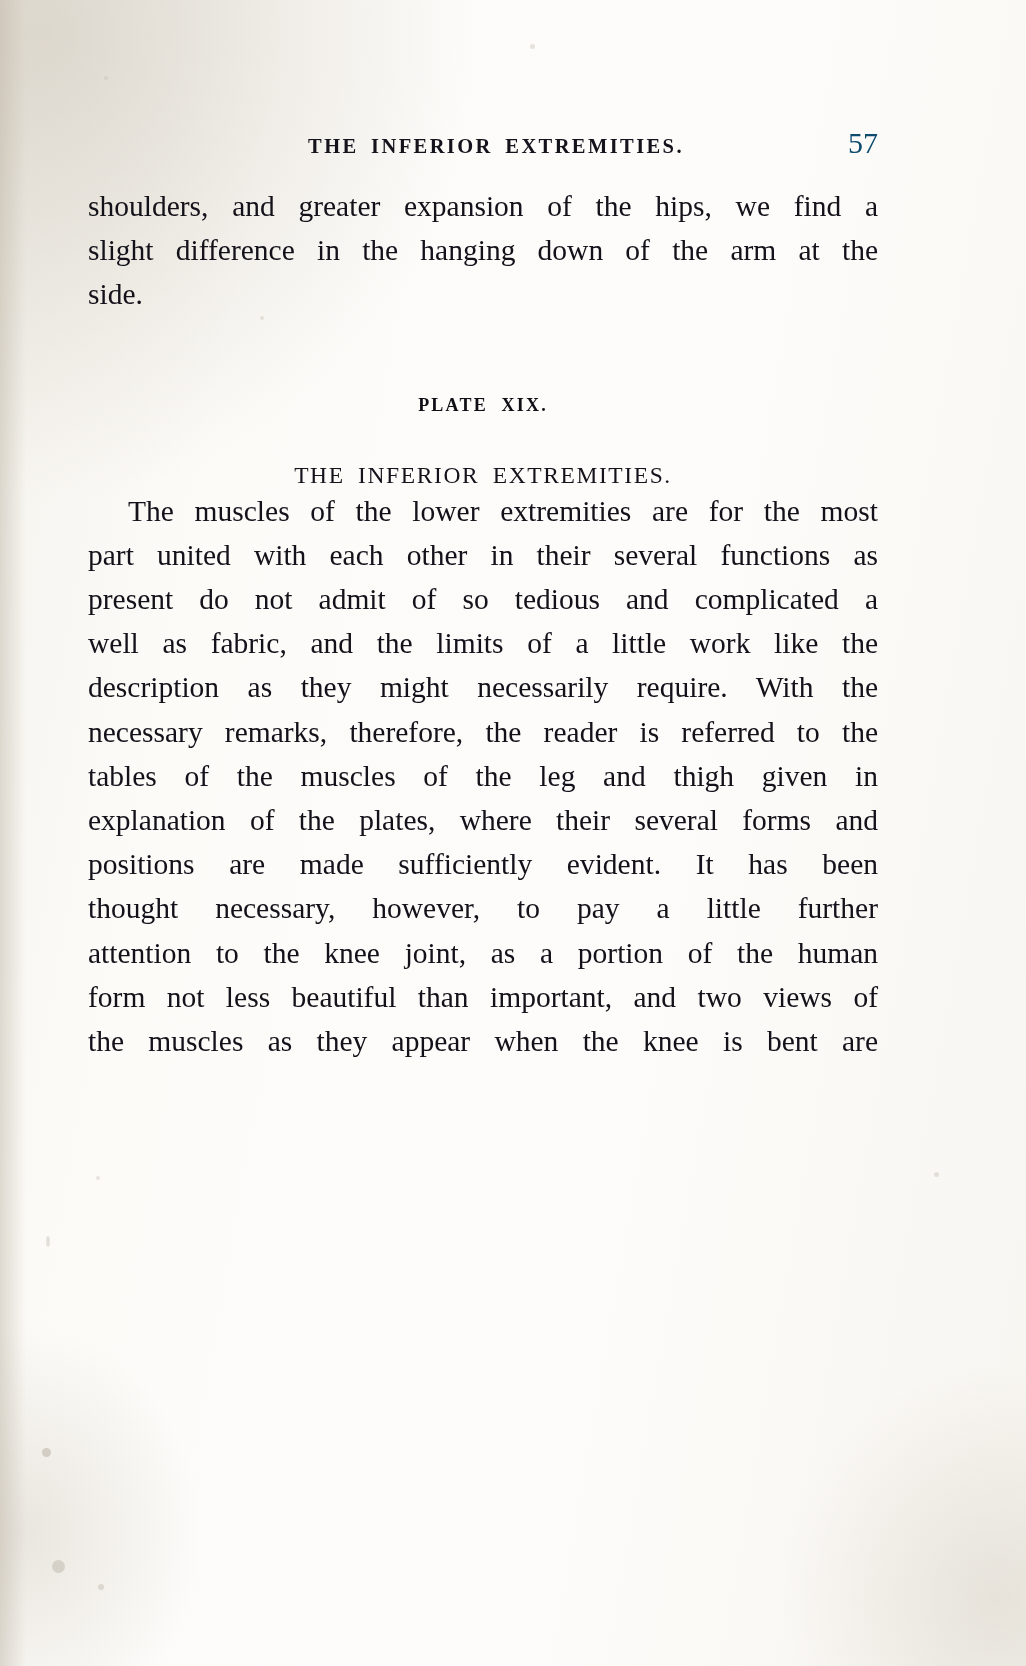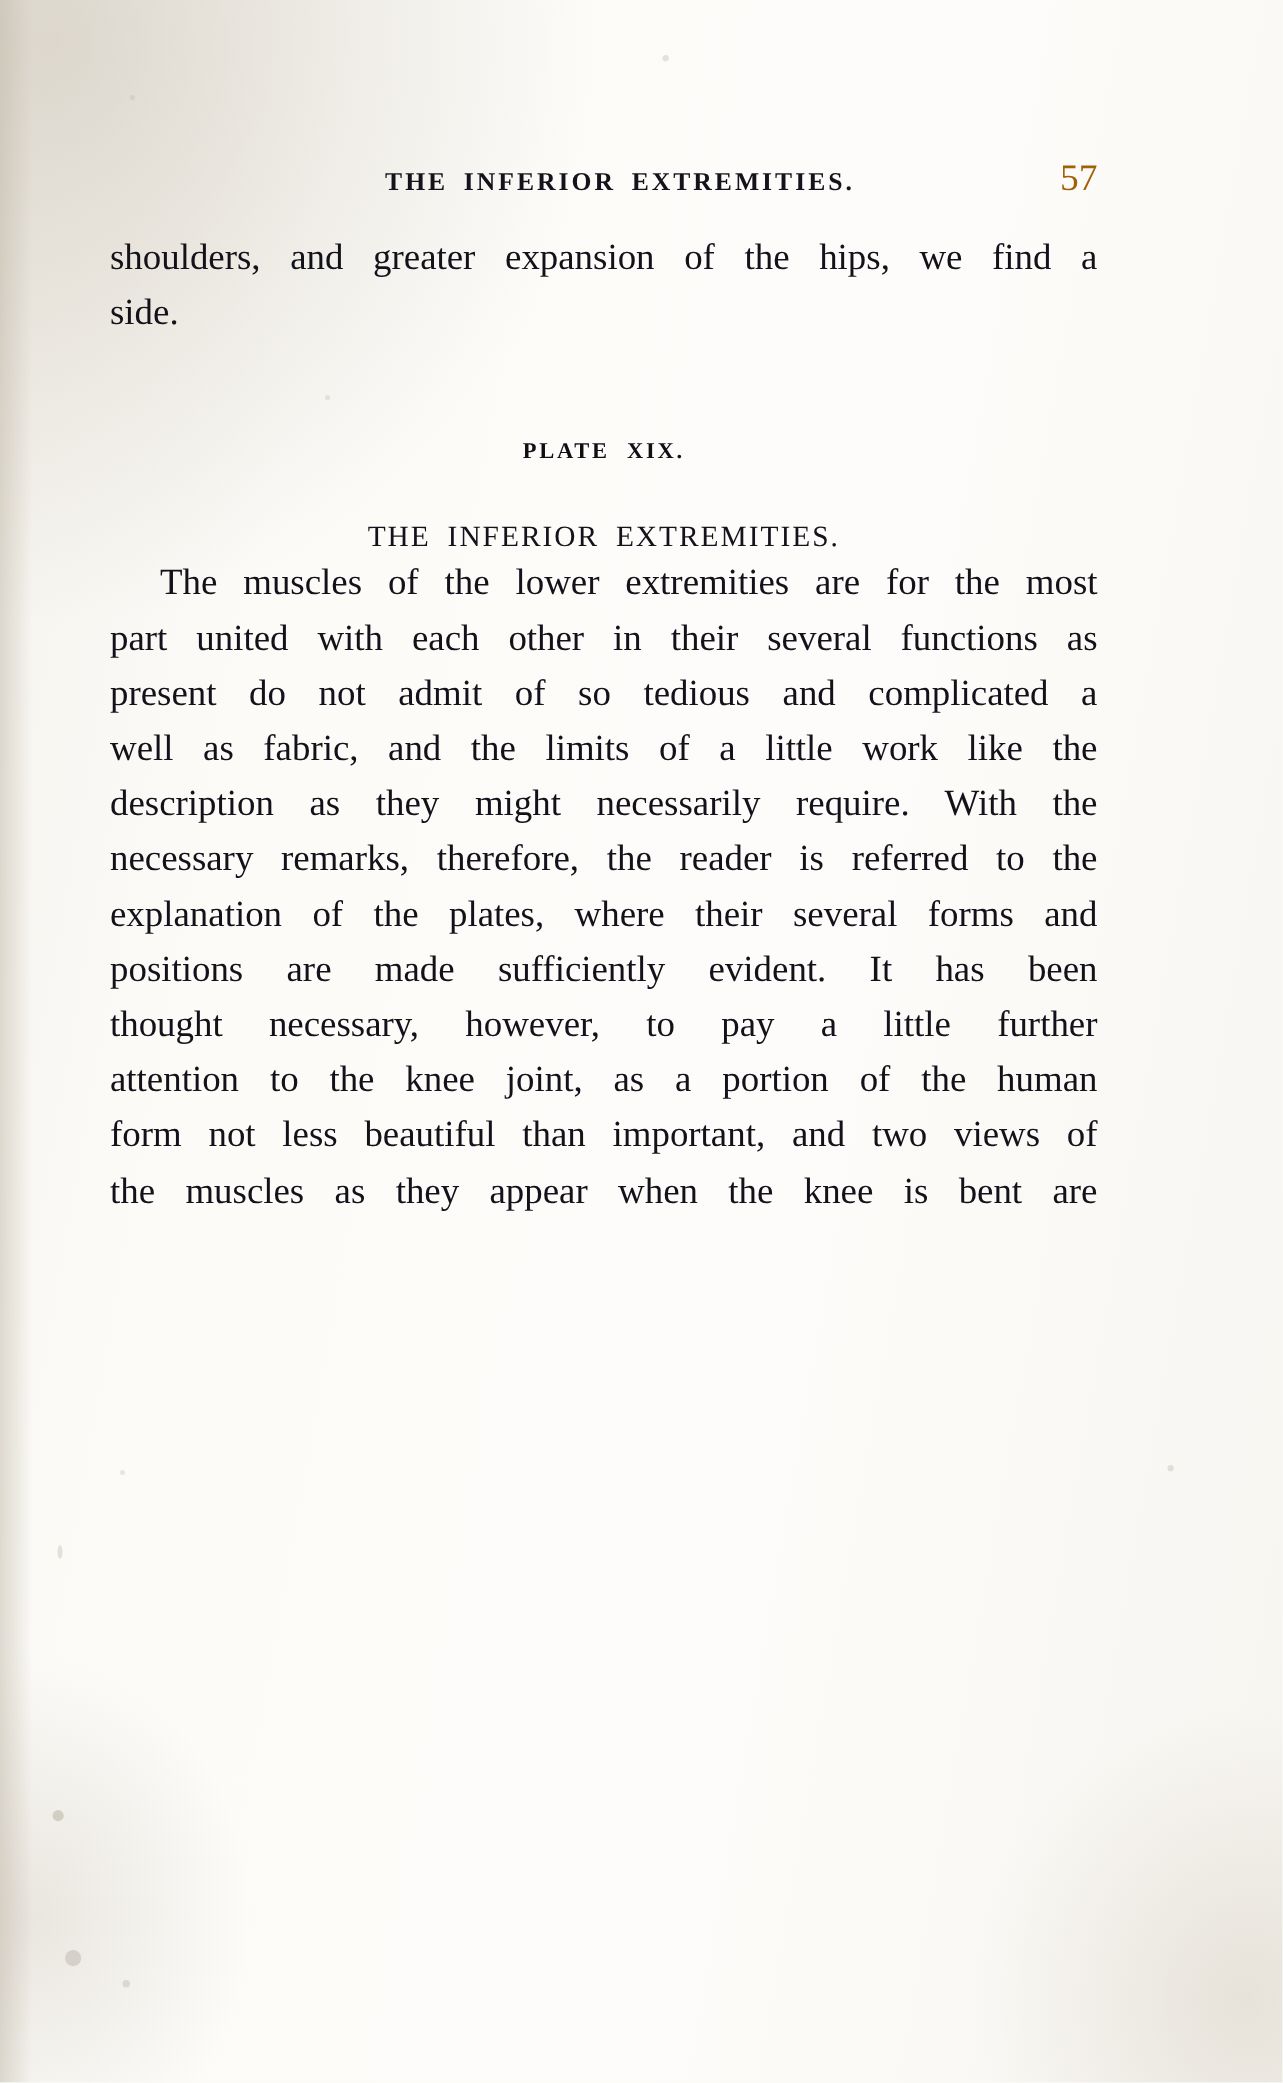--- a/index.html
+++ b/index.html
@@ -61,21 +61,21 @@
     font-weight: 700;
     letter-spacing: 2.4px;
     word-spacing: 5px;
     padding-left: 96px;
     color: #14121a;
   }
   .runhead-folio {
     font-size: 30px;
     font-weight: 400;
     letter-spacing: 0px;
-    color: #a16207;
+    color: #0c4a6e;
     width: 70px;
     text-align: right;
   }
 
   p.body {
     margin: 0;
     font-size: 29.5px;
     line-height: 44.2px;
     text-align: justify;
     text-align-last: left;
@@ -140,34 +140,36 @@
 
 <div class="content">
 
   <div class="runhead">
     <div class="runhead-title">THE INFERIOR EXTREMITIES.</div>
     <div class="runhead-folio">57</div>
   </div>
 
   <p class="body lead">
     <span class="ln">shoulders, and greater expansion of the hips, we find a</span>
+    <span class="ln">slight difference in the hanging down of the arm at the</span>
     <span class="ln last">side.</span>
   </p>
 
   <div class="plate-label">PLATE XIX.</div>
 
   <div class="section-title">THE INFERIOR EXTREMITIES.</div>
 
   <p class="body para-block">
     <span class="ln first">The muscles of the lower extremities are for the most</span>
     <span class="ln">part united with each other in their several functions as</span>
     <span class="ln">present do not admit of so tedious and complicated a</span>
     <span class="ln">well as fabric, and the limits of a little work like the</span>
     <span class="ln">description as they might necessarily require.  With the</span>
     <span class="ln">necessary remarks, therefore, the reader is referred to the</span>
+    <span class="ln">tables of the muscles of the leg and thigh given in</span>
     <span class="ln">explanation of the plates, where their several forms and</span>
     <span class="ln">positions are made sufficiently evident.  It has been</span>
     <span class="ln">thought necessary, however, to pay a little further</span>
     <span class="ln">attention to the knee joint, as a portion of the human</span>
     <span class="ln">form not less beautiful than important, and two views of</span>
     <span class="ln">the muscles as they appear when the knee is bent are</span>
   </p>
 
 </div>
 

